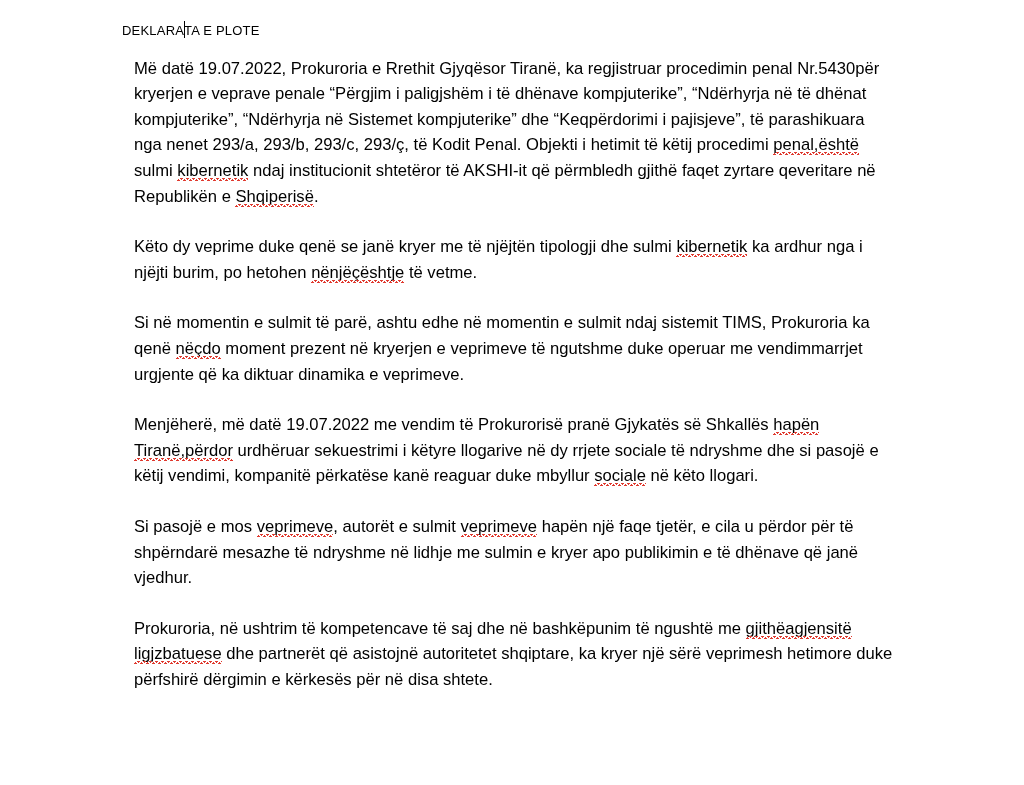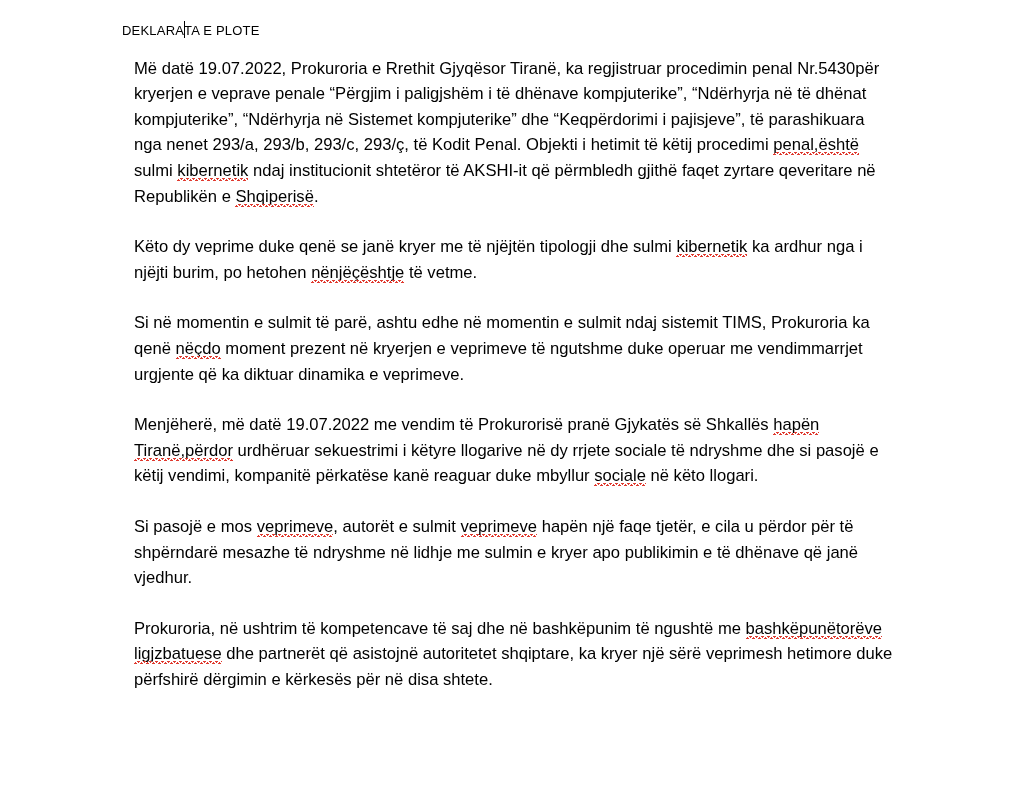--- a/index.html
+++ b/index.html
@@ -75,16 +75,16 @@
 
 <div class="page">
   <div class="doc-body">
     <p class="title"><span>DEKLARA</span><span class="caret"></span><span>TA E PLOTE</span></p>
     <div id="paragraphs">
         <p class="para">Më datë 19.07.2022, Prokuroria e Rrethit Gjyqësor Tiranë, ka regjistruar procedimin penal Nr.5430për kryerjen e veprave penale “Përgjim i paligjshëm i të dhënave kompjuterike”, “Ndërhyrja në të dhënat kompjuterike”, “Ndërhyrja në Sistemet kompjuterike” dhe “Keqpërdorimi i pajisjeve”, të parashikuara nga nenet 293/a, 293/b, 293/c, 293/ç, të Kodit Penal. Objekti i hetimit të këtij procedimi <span class="sp">penal,është</span> sulmi <span class="sp">kibernetik</span> ndaj institucionit shtetëror të AKSHI-it që përmbledh gjithë faqet zyrtare qeveritare në Republikën e <span class="sp">Shqiperisë</span>.</p>
         <p class="para">Këto dy veprime duke qenë se janë kryer me të njëjtën tipologji dhe sulmi <span class="sp">kibernetik</span> ka ardhur nga i njëjti burim, po hetohen <span class="sp">nënjëçështje</span> të vetme.</p>
         <p class="para">Si në momentin e sulmit të parë, ashtu edhe në momentin e sulmit ndaj sistemit TIMS, Prokuroria ka qenë <span class="sp">nëçdo</span> moment prezent në kryerjen e veprimeve të ngutshme duke operuar me vendimmarrjet urgjente që ka diktuar dinamika e veprimeve.</p>
         <p class="para">Menjëherë, më datë 19.07.2022 me vendim të Prokurorisë pranë Gjykatës së Shkallës <span class="sp">hapën</span> <span class="sp">Tiranë,përdor</span> urdhëruar sekuestrimi i këtyre llogarive në dy rrjete sociale të ndryshme dhe si pasojë e këtij vendimi, kompanitë përkatëse kanë reaguar duke mbyllur <span class="sp">sociale</span> në këto llogari.</p>
         <p class="para tight">Si pasojë e mos <span class="sp">veprimeve</span>, autorët e sulmit <span class="sp">veprimeve</span> hapën një faqe tjetër, e cila u përdor për të shpërndarë mesazhe të ndryshme në lidhje me sulmin e kryer apo publikimin e të dhënave që janë vjedhur.</p>
-        <p class="para">Prokuroria, në ushtrim të kompetencave të saj dhe në bashkëpunim të ngushtë me <span class="sp">bashkëpunëtorëve</span> <span class="sp">ligjzbatuese</span> dhe partnerët që asistojnë autoritetet shqiptare, ka kryer një sërë veprimesh hetimore duke përfshirë dërgimin e kërkesës për  në disa shtete.</p>
+        <p class="para">Prokuroria, në ushtrim të kompetencave të saj dhe në bashkëpunim të ngushtë me <span class="sp">gjithëagjensitë</span> <span class="sp">ligjzbatuese</span> dhe partnerët që asistojnë autoritetet shqiptare, ka kryer një sërë veprimesh hetimore duke përfshirë dërgimin e kërkesës për  në disa shtete.</p>
       </div>
   </div>
 </div>
 
 </body></html>

